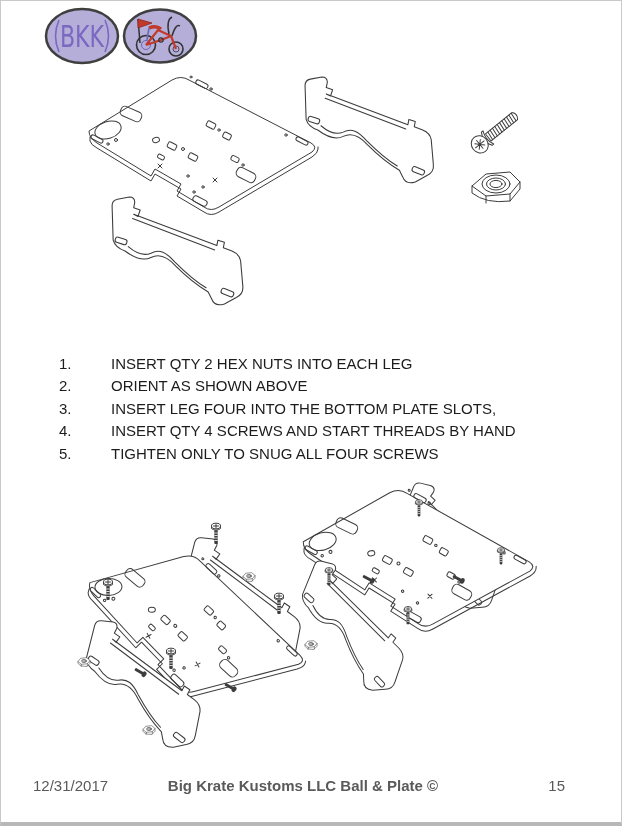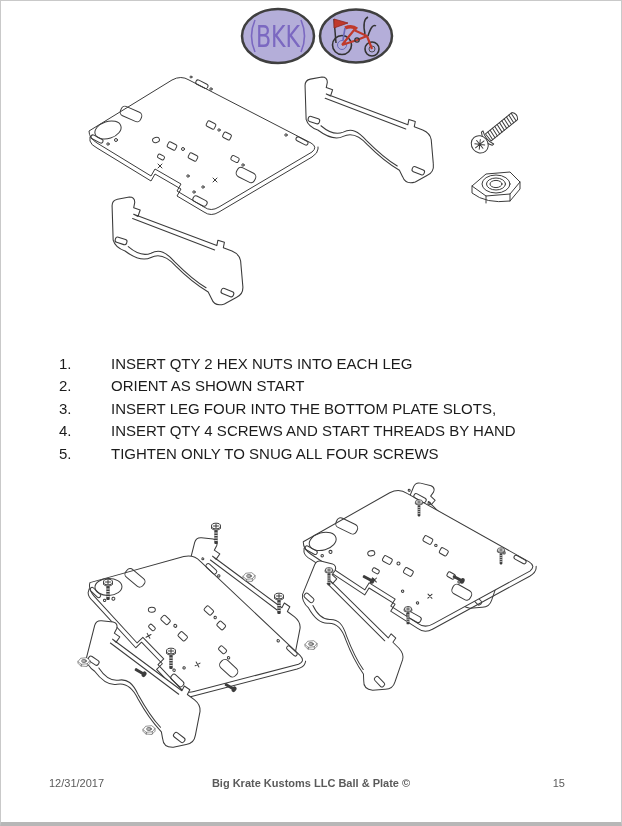--- a/index.html
+++ b/index.html
@@ -1,40 +1,40 @@
 <!DOCTYPE html>
 <html><head>
 <meta charset="utf-8">
 <style>
   html,body{margin:0;padding:0;background:#e9e9e9;}
   .page{
     position:relative;width:620px;height:821px;margin:0 auto;
     background:#ffffff;border:1px solid #c9c9c9;border-bottom:5px solid #b7b7b7;
     font-family:"Liberation Sans", sans-serif;overflow:hidden;
   }
-  .header{position:absolute;top:4px;left:42px;right:30px;height:62px;display:flex;align-items:center;justify-content:center;}
+  .header{position:absolute;top:4px;left:42px;right:30px;height:62px;display:flex;align-items:center;}
   .badge{flex:0 0 auto;}
   .brand-title{
     flex:1 1 auto;margin-left:10px;font-family:"DejaVu Sans", sans-serif;
     font-size:28px;letter-spacing:1.5px;color:#222;white-space:nowrap;
   }
   .figure{position:absolute;left:0;width:622px;}
   #figure-parts{top:58px;height:294px;}
   #figure-assembly{top:458px;height:315px;}
   ol.instructions{
     position:absolute;top:352px;left:58px;right:36px;margin:0;padding:0;list-style:none;
   }
   ol.instructions li{
     display:flex;font-size:15px;line-height:22.4px;color:#1c1c1c;
   }
   ol.instructions .num{flex:0 0 32px;}
   ol.instructions .txt{flex:1 1 auto;margin-left:20px;}
   .footer{
-    position:absolute;top:776px;left:48px;right:48px;height:16px;
-    font-size:11px;color:#5a5a5a;
+    position:absolute;top:776px;left:32px;right:48px;height:16px;
+    font-size:15px;color:#5a5a5a;
   }
   .footer .f-date{position:absolute;left:0;top:0;}
   .footer .f-title{position:absolute;left:0;right:0;top:0;text-align:center;font-weight:bold;}
   .footer .f-page{position:absolute;right:8px;top:0;}
   svg .ln{fill:none;stroke:#3c3c3c;stroke-width:1;stroke-linejoin:round;stroke-linecap:round;}
   svg .wh{fill:#ffffff;stroke:#3c3c3c;stroke-width:1;stroke-linejoin:round;}
   svg .dk{fill:#3c3c3c;stroke:none;}
 </style>
 </head>
 <body>
@@ -170,21 +170,21 @@
     </svg>
   </div>
 
   <ol class="instructions">
     <li>
       <span class="num">1.</span>
       <span class="txt">INSERT QTY 2 HEX NUTS INTO EACH LEG</span>
     </li>
     <li>
       <span class="num">2.</span>
-      <span class="txt">ORIENT AS SHOWN START</span>
+      <span class="txt">ORIENT AS SHOWN ABOVE</span>
     </li>
     <li>
       <span class="num">3.</span>
       <span class="txt">INSERT LEG FOUR INTO THE BOTTOM PLATE SLOTS,</span>
     </li>
     <li>
       <span class="num">4.</span>
       <span class="txt">INSERT QTY 4 SCREWS AND START THREADS BY HAND</span>
     </li>
     <li>

